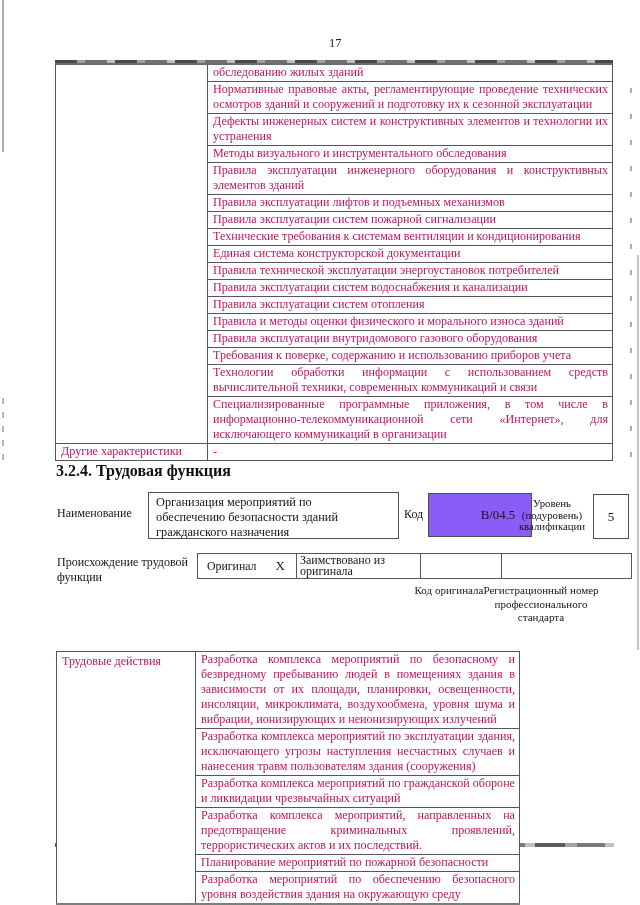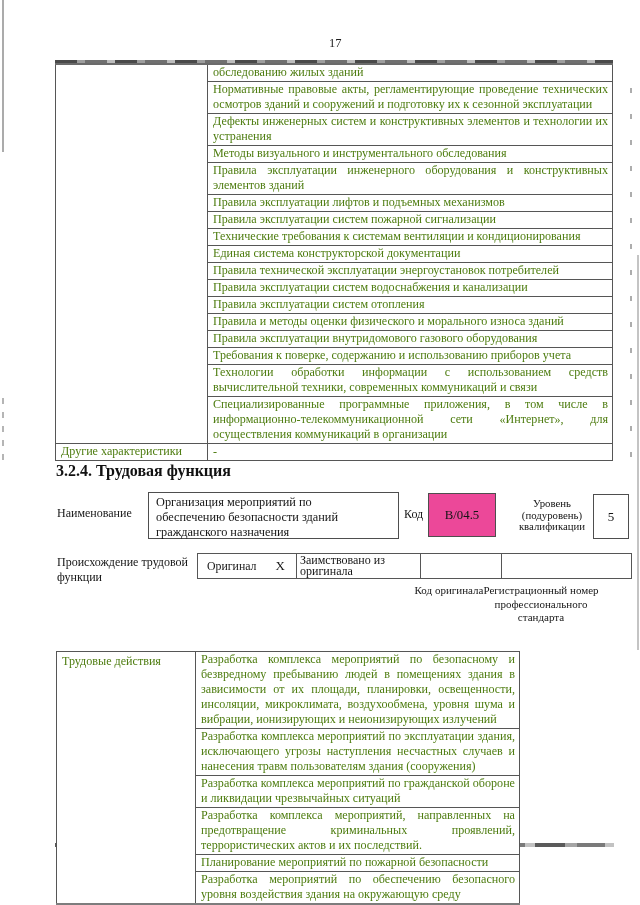--- a/index.html
+++ b/index.html
@@ -11,21 +11,21 @@
   .page{position:absolute;inset:0;overflow:hidden;}
 
   
   .pagenum{position:absolute;left:329px;top:36px;font-size:12.5px;color:#1d1d1d;}
 
   
   table.tbl{border-collapse:collapse;position:absolute;table-layout:fixed;background:#fff;}
   table.tbl td{
     border:1px solid #565656;vertical-align:top;
     font-size:12.1px;line-height:15px;padding:0 4px 1px 5px;
-    text-align:justify;text-align-last:left;color:#4d7c0f;
+    text-align:justify;text-align-last:left;color:#be185d;
   }
   .top-table{left:55px;top:63px;width:558px;border-top:2px solid #6b6b6b;}
   .top-table td.leftcol{width:142px;text-align:right;}
   .actions-table{left:56px;top:651px;width:464px;border-bottom:3px solid #7d7d7d;}
   .actions-table td.leftcol{width:129px;text-align:left;padding-top:2px;}
 
   
   .heading{position:absolute;left:56px;top:462px;font-size:16px;font-weight:bold;color:#111;}
 
   
@@ -33,21 +33,21 @@
   .name-label{left:57px;top:506px;}
   .name-box{
     position:absolute;left:148px;top:492px;width:249px;height:45px;
     border:1.5px solid #4e4e4e;background:#fff;
   }
   .name-box .inner{display:block;width:212px;padding:2px 0 0 7px;font-size:12.3px;line-height:14.8px;}
   .code-label{left:404px;top:507px;}
   .code-box{
     position:absolute;left:428px;top:493px;width:66px;height:42px;
     border:1.5px solid #4e4e4e;display:flex;align-items:center;justify-content:center;
-    font-size:12.8px;background:#ec4899;
+    font-size:12.8px;background:#8b5cf6;padding-left:36px;
   }
   .level-label{
     position:absolute;left:511px;top:498px;width:82px;
     font-size:10.8px;line-height:11.6px;text-align:center;color:#161616;
   }
   .level-box{
     position:absolute;left:593px;top:494px;width:34px;height:43px;
     border:1.5px solid #4e4e4e;display:flex;align-items:center;justify-content:center;
     font-size:13px;background:#fff;
   }
@@ -141,21 +141,21 @@
       <tr>
           <td>Правила эксплуатации внутридомового газового оборудования</td>
         </tr>
       <tr>
           <td>Требования к поверке, содержанию и использованию приборов учета</td>
         </tr>
       <tr>
           <td>Технологии обработки информации с использованием средств вычислительной техники, современных коммуникаций и связи</td>
         </tr>
       <tr>
-          <td>Специализированные программные приложения, в том числе в информационно-телекоммуникационной сети «Интернет», для осуществления коммуникаций в организации</td>
+          <td>Специализированные программные приложения, в том числе в информационно-телекоммуникационной сети «Интернет», для исключающего коммуникаций в организации</td>
         </tr>
       <tr>
         <td class="leftcol">Другие характеристики</td>
         <td>-</td>
       </tr>
     </tbody>
   </table>
 
   <div class="heading">3.2.4. Трудовая функция</div>
 

